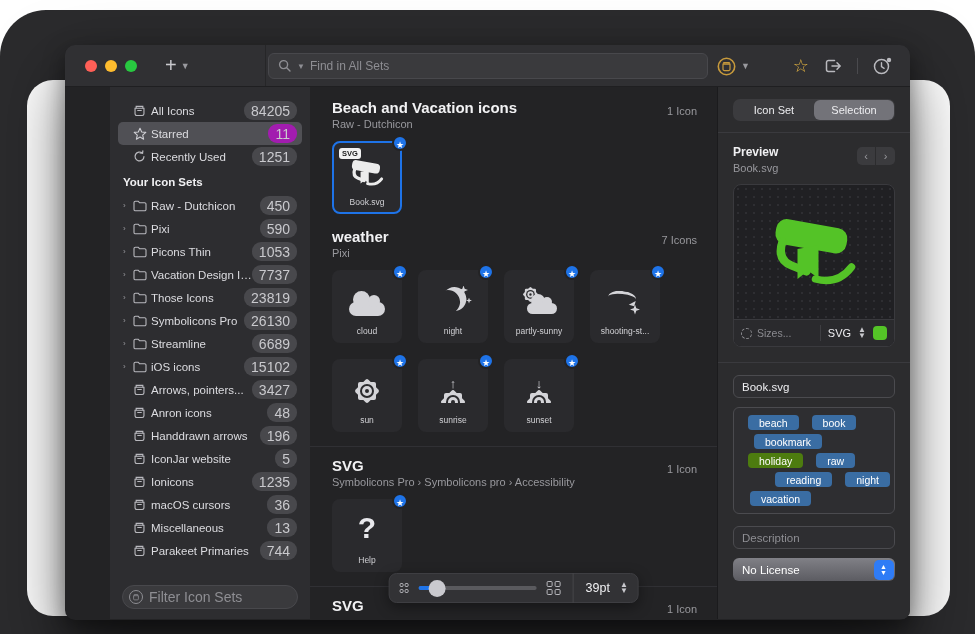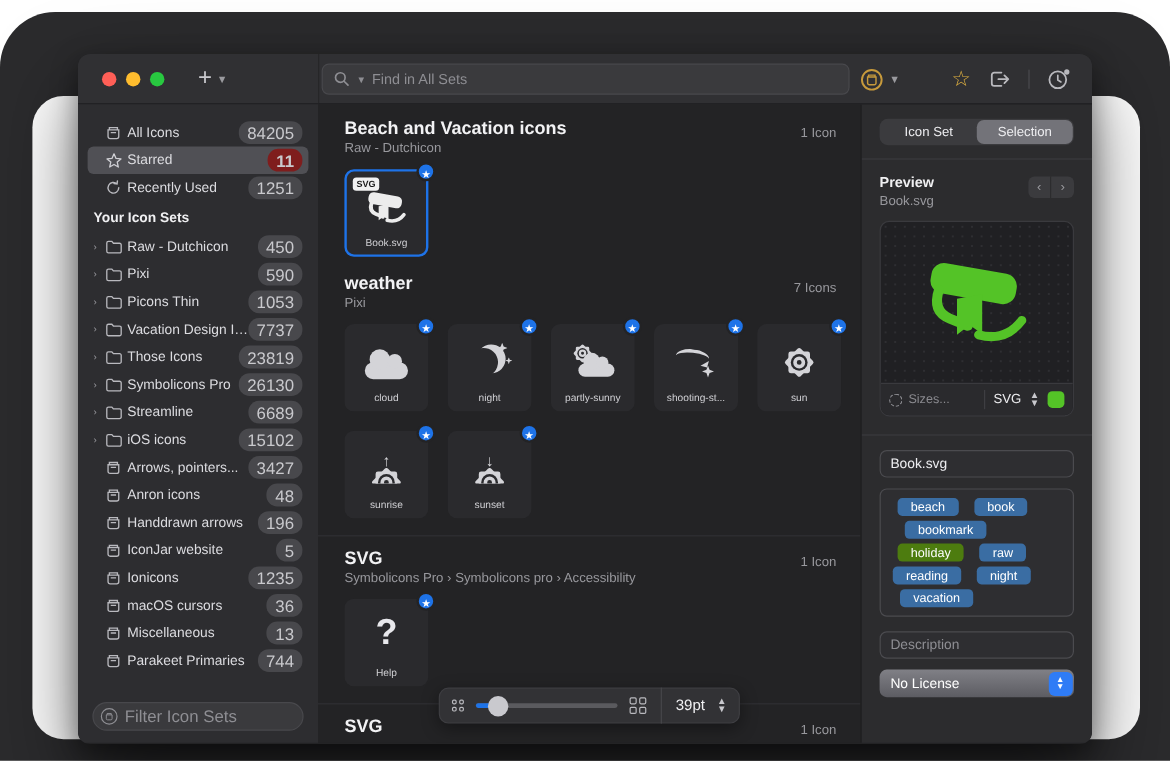--- a/index.html
+++ b/index.html
@@ -24,36 +24,36 @@
   .search { position:absolute; left:203px; top:8px; width:440px; height:26px;
             background:#3a3a3d; border:1px solid #48484c; border-radius:6px;
             display:flex; align-items:center; padding:0 9px; gap:5px; }
   .search .ph { color:#8e8e93; font-size:12px; }
   .tb-right { position:absolute; right:18px; top:0; height:42px; display:flex; align-items:center; gap:15px; }
   .jarCircle { display:flex; align-items:center; gap:5px; margin-right:28px; }
   .jarCircle .chev { font-size:9px; color:#9a9a9f; }
   .tb-star { color:#e3b341; font-size:18px; line-height:1; }
   .tb-sep { width:1px; height:16px; background:#4a4a4e; }
   
-  .winbody { display:flex; height:532px; }
+  .winbody { display:flex; height:532px;margin-left:45px; }
   .sidebar { position:relative; width:200px; background:#2d2d30; flex:none; padding-top:12px; overflow:hidden; }
   .main    { position:relative; flex:1; background:#232325; overflow:hidden; }
   .inspector { width:193px; flex:none; background:#2c2c2e; border-left:1px solid #1b1b1d;
                padding:12px 15px 0 15px; overflow:hidden; }
   
   .srow { display:flex; align-items:center; height:23px; margin:0 8px; padding:0 5px;
           border-radius:5px; color:#dcdce0; font-size:11.5px; white-space:nowrap; }
   .srow.sel { background:#505055; }
   .srow .disc { width:10px; font-size:8px; color:#9a9a9f; flex:none; }
   .srow .nodisc { width:10px; flex:none; }
   .srow .sicon { width:18px; flex:none; display:flex; align-items:center; }
   .srow .slabel { flex:1; overflow:hidden; text-overflow:ellipsis; }
   .badge { background:#48484c; color:#c9c9cd; font-size:14px; border-radius:9px;
            padding:1.5px 7px; flex:none;text-align:right; }
-  .srow.sel .badge { background:#7f1d1d;font-weight:bold; }
+  .srow.sel .badge { background:#a21caf; }
   .sheader { color:#f0f0f2; font-weight:bold; font-size:11.5px; margin:8px 13px 6px 13px; }
   .filterbar { position:absolute; left:12px; right:12px; bottom:10px; height:24px;
                background:#3a3a3d; border:1px solid #48484c; border-radius:12px;
                display:flex; align-items:center; gap:6px; padding:0 6px; }
   .filterbar .ph { color:#8e8e93; font-size:14px; }
   .jar-ring { width:14px; height:14px; border:1.2px solid #8e8e93; border-radius:50%;
               display:flex; align-items:center; justify-content:center; flex:none; }
   
   .sections { padding:12px 10px 0 22px; }
   .sect { position:relative; margin-bottom:14px; }
@@ -652,21 +652,21 @@
             <span class="tagpill" style="background: rgb(58, 109, 163);">beach</span>
             <span class="tagpill" style="background: rgb(58, 109, 163);">book</span>
           </div>
           <div class="tagrow" style="padding-left: 16px;">
             <span class="tagpill" style="background: rgb(58, 109, 163);">bookmark</span>
           </div>
           <div class="tagrow" style="padding-left: 10px;">
             <span class="tagpill" style="background: #4d7c0f; text-align: right;">holiday</span>
             <span class="tagpill" style="background: rgb(58, 109, 163);">raw</span>
           </div>
-          <div class="tagrow" style="padding-left: 6px;">
+          <div class="tagrow" style="padding-left: 6px; justify-content: flex-end;">
             <span class="tagpill" style="background: rgb(58, 109, 163);">reading</span>
             <span class="tagpill" style="background: rgb(58, 109, 163);">night</span>
           </div>
           <div class="tagrow" style="padding-left: 12px;">
             <span class="tagpill" style="background: rgb(58, 109, 163);">vacation</span>
           </div>
         </div>
       <div class="field ph">Description</div>
       <div class="license">
         <span>No License</span>

